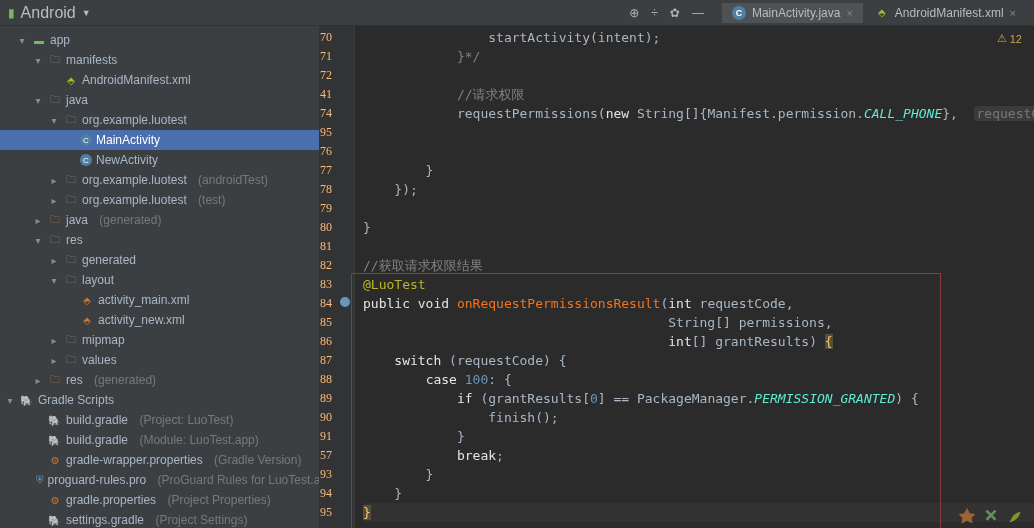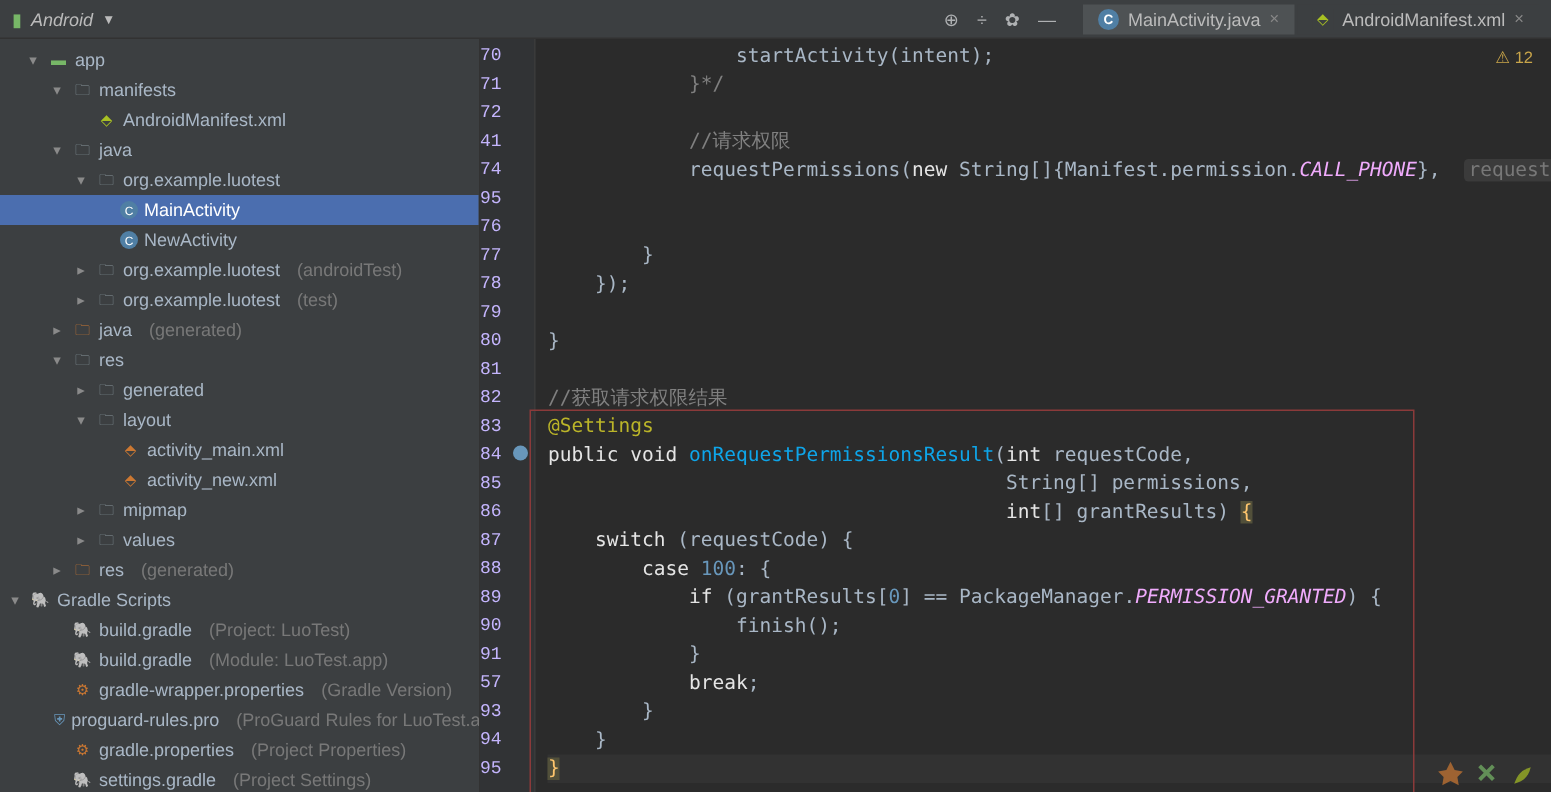--- a/index.html
+++ b/index.html
@@ -20,21 +20,21 @@
   border-bottom: 1px solid #323232;
   display: flex;
   align-items: center;
   padding: 0 8px;
 }
 .top-left {
   display: flex;
   align-items: center;
   gap: 6px;
 }
-.android-label { color: #bbbbbb; font-size: 12px; font-style: italic; }
+.android-label { color: #bbbbbb; font-size: 16px; }
 .dropdown-arrow { color: #bbbbbb; font-size: 9px; }
 .top-icons {
   margin-left: auto;
   display: flex;
   align-items: center;
   gap: 12px;
   color: #afb1b3;
 }
 .top-icons span { cursor: pointer; }
 .editor-tabs {
@@ -103,22 +103,22 @@
   width: 62px;
   background: #313335;
   border-right: 1px solid #3a3a3a;
   padding-top: 2px;
 }
 .line-num {
   height: 19px;
   line-height: 19px;
   text-align: right;
   padding-right: 22px;
-  color: #c4b5fd;
-  font-family: Liberation Mono, monospace;
+  color: #fdba74;
+  font-family: Liberation Serif, serif;
   font-size: 12px;
   position: relative;
 }
 .gutter-mark { position: absolute; right: 4px; top: 3px; width: 10px; height: 10px; }
 .gutter-mark.override { background: #6897bb; border-radius: 50%; }
 .code-area {
   flex: 1;
   padding: 2px 0 0 8px;
   font-family: Consolas, monospace;
   font-size: 13px;
@@ -132,22 +132,22 @@
   left: -4px;
   top: 247px;
   width: 590px;
   height: 260px;
   pointer-events: none;
 }
 .c-comment { color: #808080; }
 .c-key { color: #e5e5e5; }
 .c-num { color: #6897bb; }
 .c-anno { color: #bbb529; }
-.c-method { color: #0ea5e9; }
-.c-italic { font-style: italic; color: #f0abfc; }
+.c-method { color: #f97316; }
+.c-italic { font-style: italic; color: #5eead4; }
 .c-hint { color: #787878; }
 .c-hintbox { background: #3b3b3b; border-radius: 3px; padding: 0 3px; }
 .c-warn-brace { color: #ffc66d; background: #52503a; }
 .warning-badge {
   position: absolute;
   top: 6px;
   right: 12px;
   color: #c9a54a;
   font-size: 11px;
   display: flex;
@@ -322,21 +322,21 @@
         <div class="code-line"><span class="c-comment">            //请求权限</span></div>
         <div class="code-line">            requestPermissions(<span class="c-key">new</span> String[]{Manifest.permission.<span class="c-italic">CALL_PHONE</span>},  <span class="c-hintbox c-hint">requestCode:</span> );</div>
         <div class="code-line"></div>
         <div class="code-line"></div>
         <div class="code-line">        }</div>
         <div class="code-line">    });</div>
         <div class="code-line"></div>
         <div class="code-line">}</div>
         <div class="code-line"></div>
         <div class="code-line"><span class="c-comment">//获取请求权限结果</span></div>
-        <div class="code-line"><span class="c-anno">@Settings</span></div>
+        <div class="code-line"><span class="c-anno">@LuoTest</span></div>
         <div class="code-line"><span class="c-key">public void</span> <span class="c-method">onRequestPermissionsResult</span>(<span class="c-key">int</span> requestCode,</div>
         <div class="code-line">                                       String[] permissions,</div>
         <div class="code-line">                                       <span class="c-key">int</span>[] grantResults) <span class="c-warn-brace">{</span></div>
         <div class="code-line">    <span class="c-key">switch</span> (requestCode) {</div>
         <div class="code-line">        <span class="c-key">case</span> <span class="c-num">100</span>: {</div>
         <div class="code-line">            <span class="c-key">if</span> (grantResults[<span class="c-num">0</span>] == PackageManager.<span class="c-italic">PERMISSION_GRANTED</span>) {</div>
         <div class="code-line">                finish();</div>
         <div class="code-line">            }</div>
         <div class="code-line">            <span class="c-key">break</span>;</div>
         <div class="code-line">        }</div>

